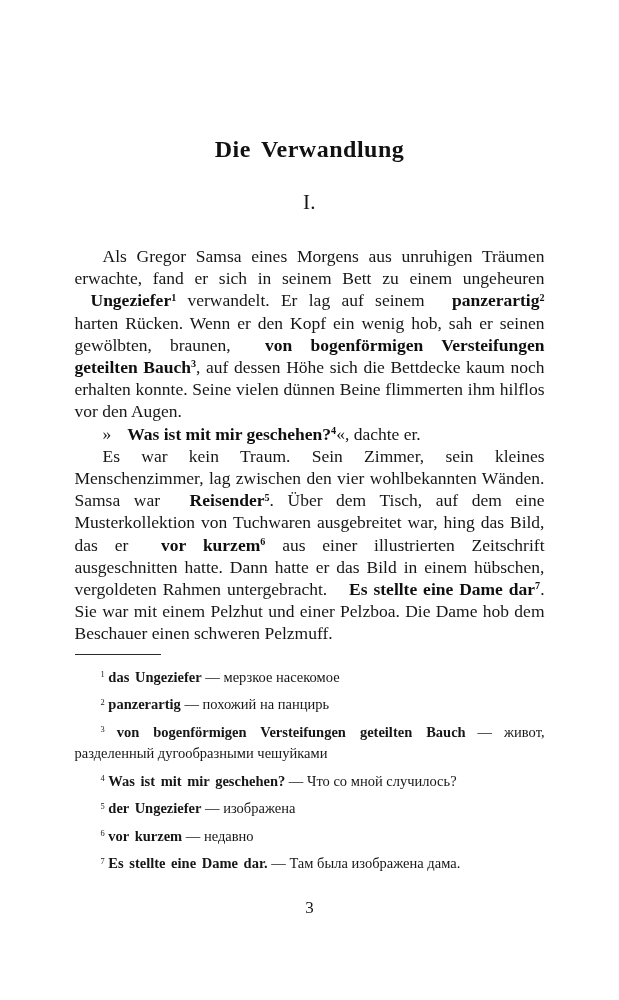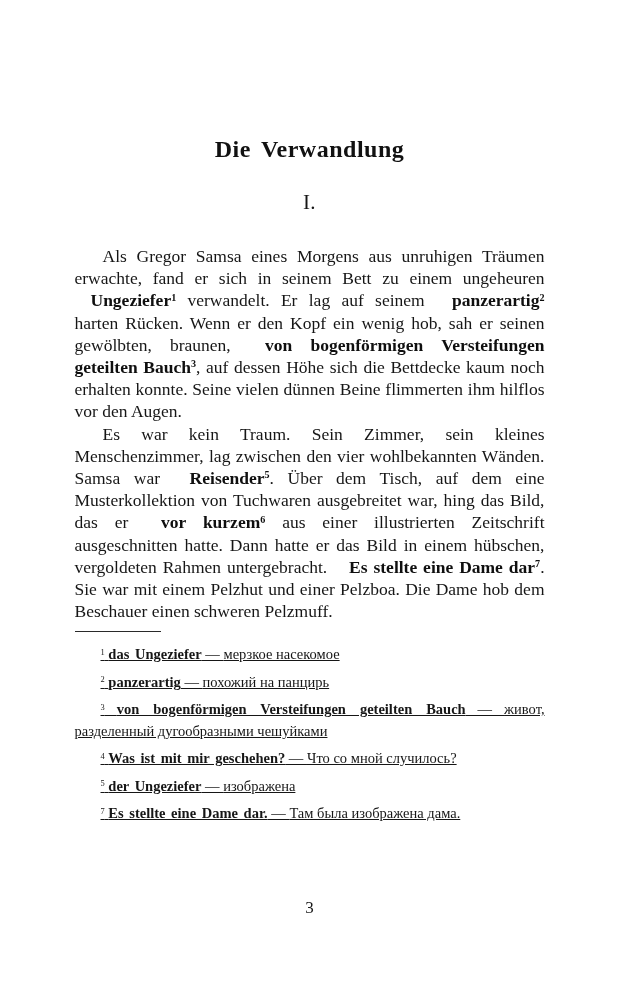--- a/index.html
+++ b/index.html
@@ -66,21 +66,20 @@
     border: none;
     border-top: 1.5px solid #2a2a2a;
     width: 86px;
     margin: 9px 0 12px 0;
   }
   .footnotes {
     font-size: 14.5px;
     line-height: 21.5px;
     text-align: justify;
     hyphens: auto;
-    text-decoration: underline;
     -webkit-hyphens: auto;
   }
   .footnotes p {
     margin: 0 0 6px 0;
     text-indent: 26px;
   }
   .footnotes b {
     font-weight: bold;
     word-spacing: 2px;
   }
@@ -99,30 +98,32 @@
 
 <div class="page">
   <div class="content">
 
     <h1 class="book-title">Die Verwandlung</h1>
 
     <h2 class="chapter">I.</h2>
 
     <div class="body-text">
         <p lang="de">Als Gregor Samsa eines Morgens aus unruhigen Träumen erwachte, fand er sich in seinem Bett zu einem ungeheuren <b>Ungeziefer<sup>1</sup></b> verwandelt. Er lag auf seinem <b>panzerartig<sup>2</sup></b> harten Rücken. Wenn er den Kopf ein wenig hob, sah er seinen gewölbten, braunen, <b>von bogenförmigen Versteifungen geteilten Bauch<sup>3</sup></b>, auf dessen Höhe sich die Bettdecke kaum noch erhalten konnte. Seine vielen dünnen Beine flimmerten ihm hilflos vor den Augen.</p>
+        <p lang="de">»<b>Was ist mit mir geschehen?<sup>4</sup></b>«, dachte er.</p>
         <p lang="de">Es war kein Traum. Sein Zimmer, sein kleines Menschenzimmer, lag zwischen den vier wohlbekannten Wänden. Samsa war <b>Reisender<sup>5</sup></b>. Über dem Tisch, auf dem eine Musterkollektion von Tuchwaren ausgebreitet war, hing das Bild, das er <b>vor kurzem<sup>6</sup></b> aus einer illustrierten Zeitschrift ausgeschnitten hatte. Dann hatte er das Bild in einem hübschen, vergoldeten Rahmen untergebracht. <b>Es stellte eine Dame dar<sup>7</sup></b>. Sie war mit einem Pelzhut und einer Pelzboa. Die Dame hob dem Beschauer einen schweren Pelzmuff.</p>
       </div>
 
     <hr class="footnote-rule">
 
     <div class="footnotes">
         <p><sup>1</sup> <b lang="de">das Ungeziefer</b><span> — </span><span lang="ru">мерзкое насекомое</span></p>
         <p><sup>2</sup> <b lang="de">panzerartig</b><span> — </span><span lang="ru">похожий на панцирь</span></p>
         <p><sup>3</sup> <b lang="de">von bogenförmigen Versteifungen geteilten Bauch</b><span> — </span><span lang="ru">живот, разделенный дугообразными чешуйками</span></p>
         <p><sup>4</sup> <b lang="de">Was ist mit mir geschehen?</b><span> — </span><span lang="ru">Что со мной случилось?</span></p>
         <p><sup>5</sup> <b lang="de">der Ungeziefer</b><span> — </span><span lang="ru">изображена</span></p>
+        <p><sup>6</sup> <b lang="de">vor kurzem</b><span> — </span><span lang="ru">недавно</span></p>
         <p><sup>7</sup> <b lang="de">Es stellte eine Dame dar.</b><span> — </span><span lang="ru">Там была изображена дама.</span></p>
       </div>
 
   </div>
 
   <div class="page-number">3</div>
 </div>
 
 </body></html>

